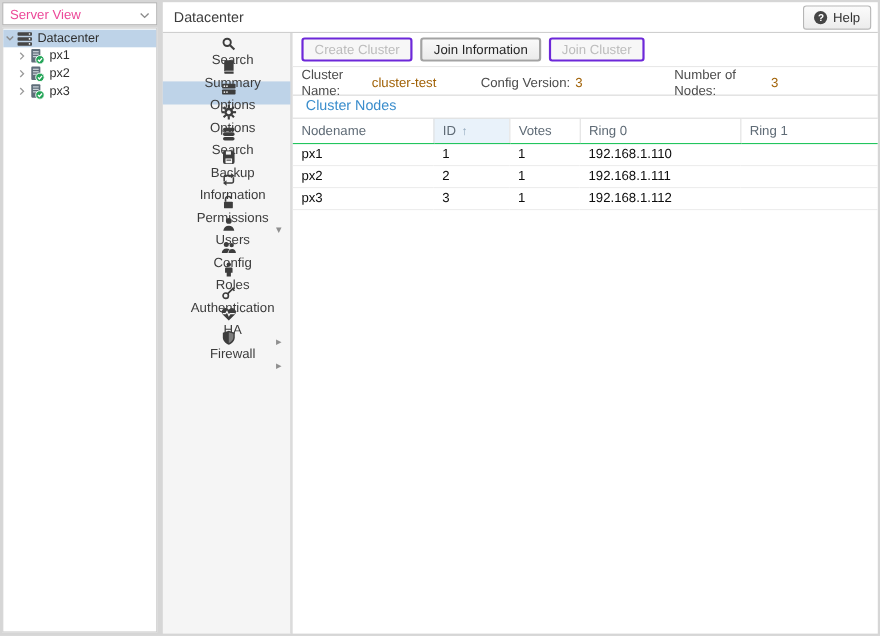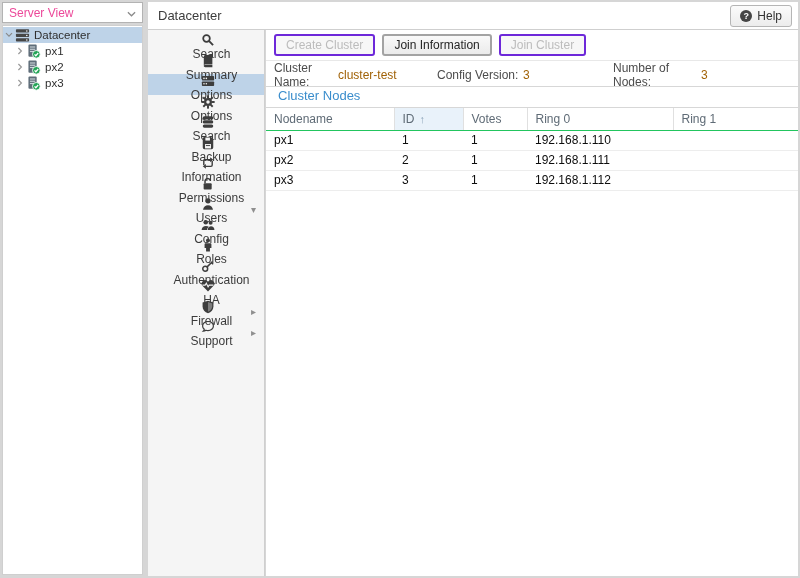--- a/index.html
+++ b/index.html
@@ -310,28 +310,20 @@
       </div>
       <div class="nav-item">
         <span class="nicon">
           <svg viewBox="0 0 16 16">
             <path fill="currentColor" d="M8 .8l6.2 2v4.7c0 3.8-2.6 6.4-6.2 7.7C4.4 13.9 1.8 11.3 1.8 7.5V2.8z"></path>
             <path fill="#f5f5f5" opacity="0.35" d="M8 2.3v11.1c2.9-1.2 4.8-3.4 4.8-6.2V3.9z"></path>
           </svg>
         </span>
         <span>Firewall</span>
         <span class="expander">▸</span>
-      </div>
-      <div class="nav-item">
-        <span class="nicon">
-          <svg viewBox="0 0 16 16">
-            <path fill="none" stroke="currentColor" stroke-width="1.4" d="M14.2 6.9c0 2.9-2.8 5.2-6.2 5.2-.8 0-1.6-.1-2.3-.4-.9.7-2 1.1-3.2 1.1.6-.6 1-1.4 1.2-2.2C2.6 9.6 1.8 8.3 1.8 6.9c0-2.9 2.8-5.2 6.2-5.2s6.2 2.3 6.2 5.2z"></path>
-          </svg>
-        </span>
-        <span>Support</span>
       </div>
     </div>
 
   <div class="content">
     <div class="toolbar" id="toolbar">
         <button class="btn" disabled="">Create Cluster</button>
         <button class="btn enabled">Join Information</button>
         <button class="btn" disabled="">Join Cluster</button>
       </div>
     <div class="info-row" id="inforow">

